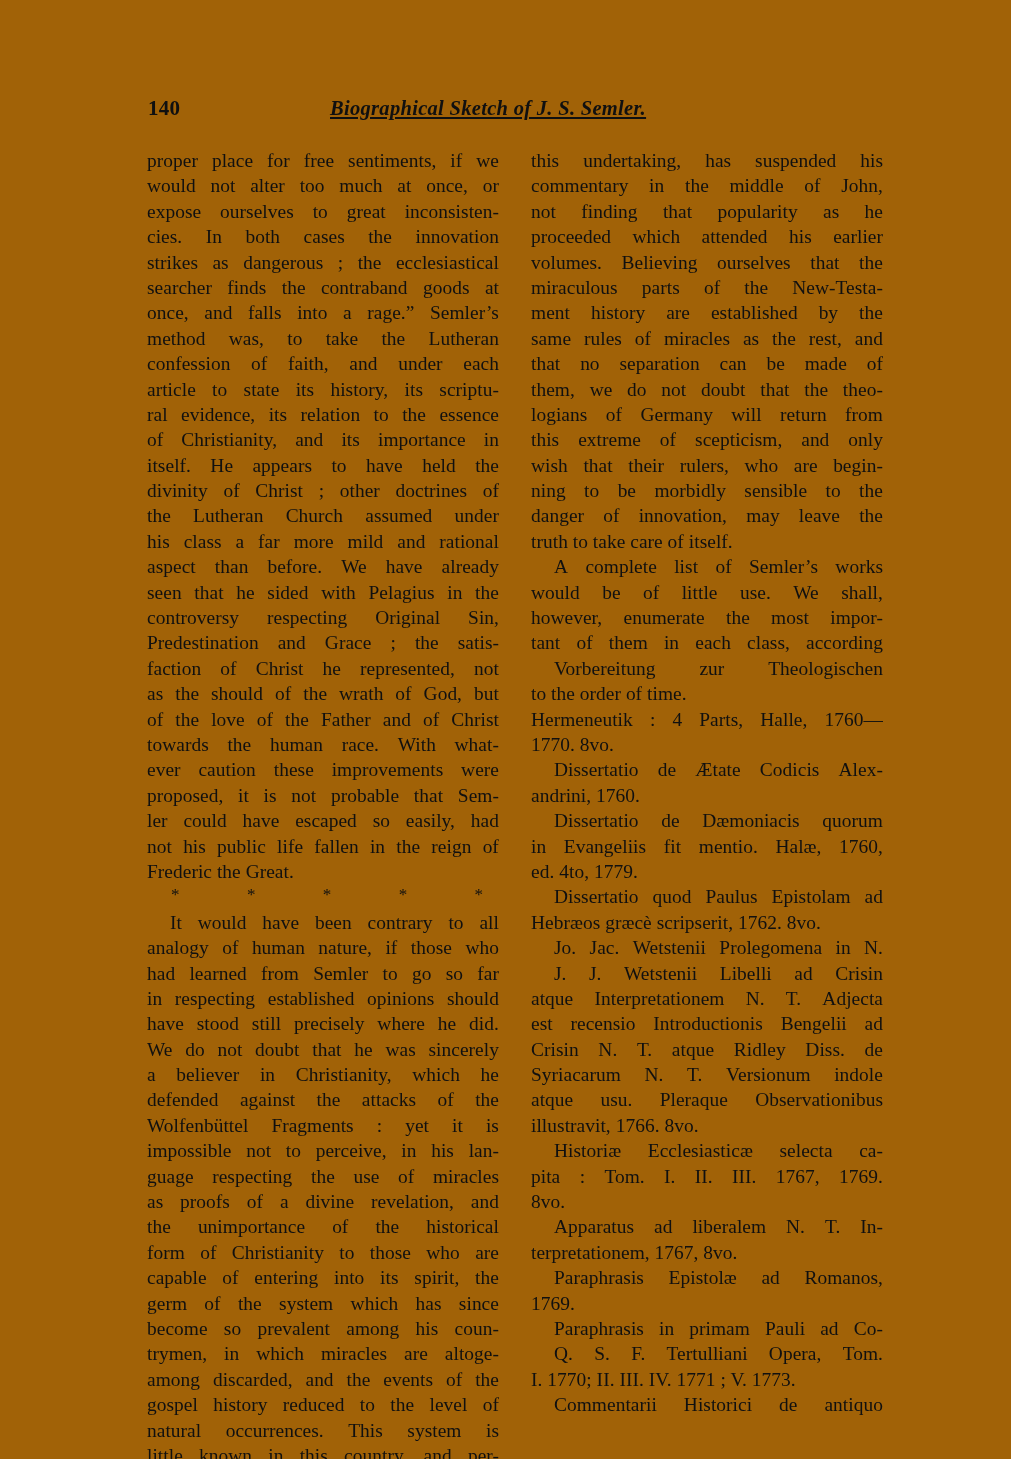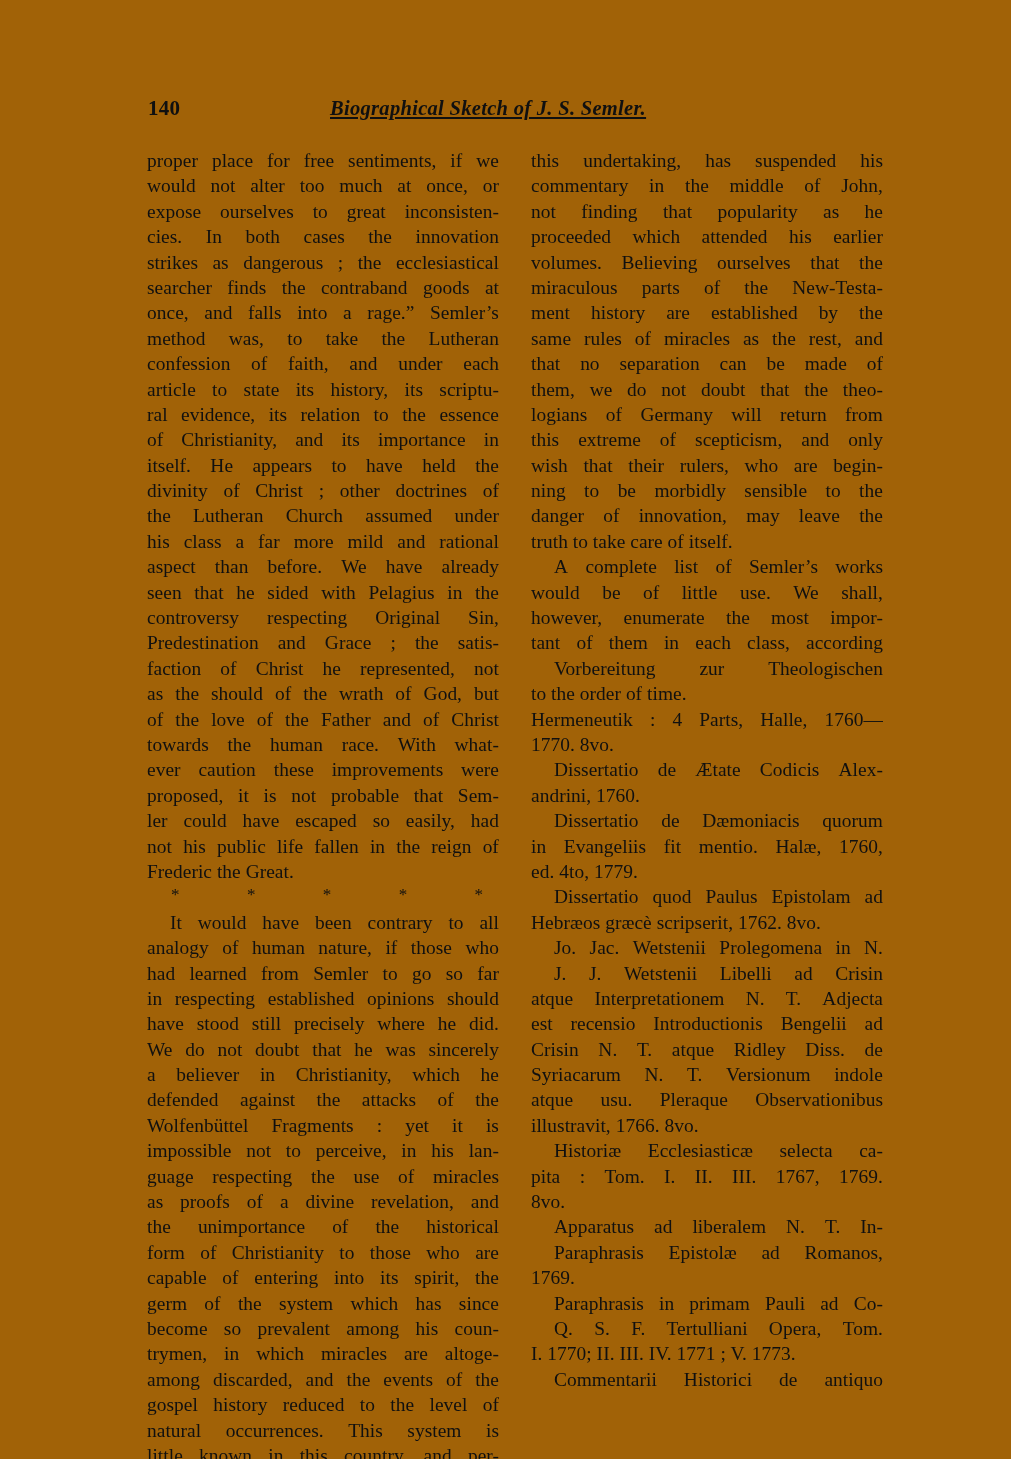--- a/index.html
+++ b/index.html
@@ -822,20 +822,21 @@
         </div>
         <div class="line f"><span>8vo.</span></div>
         <div class="line j ind">
           <span>Apparatus</span>
           <span>ad</span>
           <span>liberalem</span>
           <span>N.</span>
           <span>T.</span>
           <span>In-</span>
         </div>
+        <div class="line f"><span>terpretationem, 1767, 8vo.</span></div>
         <div class="line j ind">
           <span>Paraphrasis</span>
           <span>Epistolæ</span>
           <span>ad</span>
           <span>Romanos,</span>
         </div>
         <div class="line f"><span>1769.</span></div>
         <div class="line j ind">
           <span>Paraphrasis</span>
           <span>in</span>

